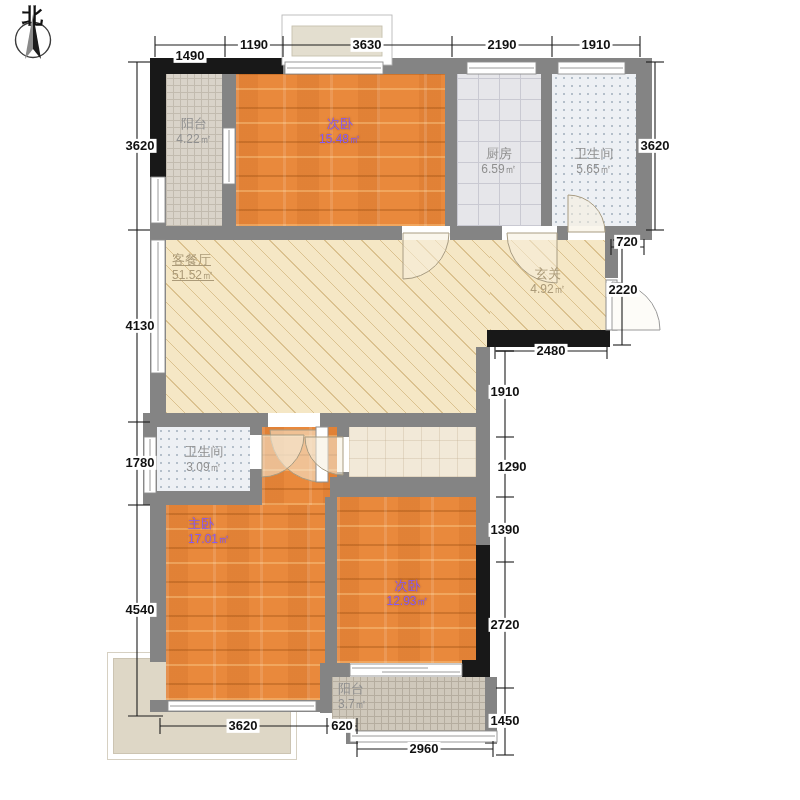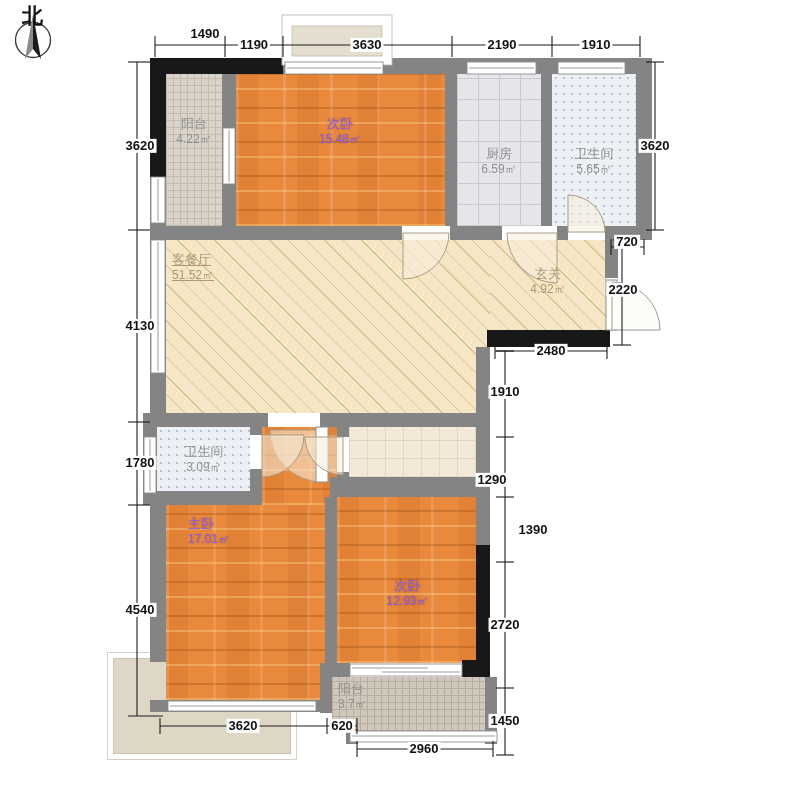--- a/index.html
+++ b/index.html
@@ -244,38 +244,38 @@
   </div>
   <div class="room-label lab-wood" style="left:345px;top:578px;width:125px;">
     <span class="rname">次卧</span>
     <span class="rarea">12.93㎡</span>
   </div>
   <div class="room-label lab-light lab-left" style="left:338px;top:681px;width:70px;">
     <span class="rname">阳台</span>
     <span class="rarea">3.7㎡</span>
   </div>
 
-  <span class="dim" style="left:190px;top:34px;margin-left:15px;">1490</span>
+  <span class="dim" style="left:190px;top:56px;">1490</span>
   <span class="dim" style="left:254px;top:45px;">1190</span>
   <span class="dim" style="left:367px;top:45px;">3630</span>
   <span class="dim" style="left:502px;top:45px;">2190</span>
   <span class="dim" style="left:596px;top:45px;">1910</span>
 
   <span class="dim" style="left:140px;top:146px;">3620</span>
   <span class="dim" style="left:140px;top:326px;">4130</span>
   <span class="dim" style="left:140px;top:463px;">1780</span>
   <span class="dim" style="left:140px;top:610px;">4540</span>
 
   <span class="dim" style="left:655px;top:146px;">3620</span>
   <span class="dim" style="left:627px;top:242px;text-align:right;">720</span>
   <span class="dim" style="left:623px;top:290px;">2220</span>
   <span class="dim" style="left:551px;top:351px;">2480</span>
   <span class="dim" style="left:505px;top:392px;">1910</span>
-  <span class="dim" style="left:492px;top:467px;margin-top:13px;">1290</span>
-  <span class="dim" style="left:505px;top:530px;margin-left:28px;">1390</span>
+  <span class="dim" style="left:512px;top:467px;">1290</span>
+  <span class="dim" style="left:505px;top:530px;">1390</span>
   <span class="dim" style="left:505px;top:625px;">2720</span>
   <span class="dim" style="left:505px;top:721px;">1450</span>
 
   <span class="dim" style="left:243px;top:726px;">3620</span>
   <span class="dim" style="left:342px;top:726px;">620</span>
   <span class="dim" style="left:424px;top:749px;">2960</span>
 
 </div>
 
 </body></html>

